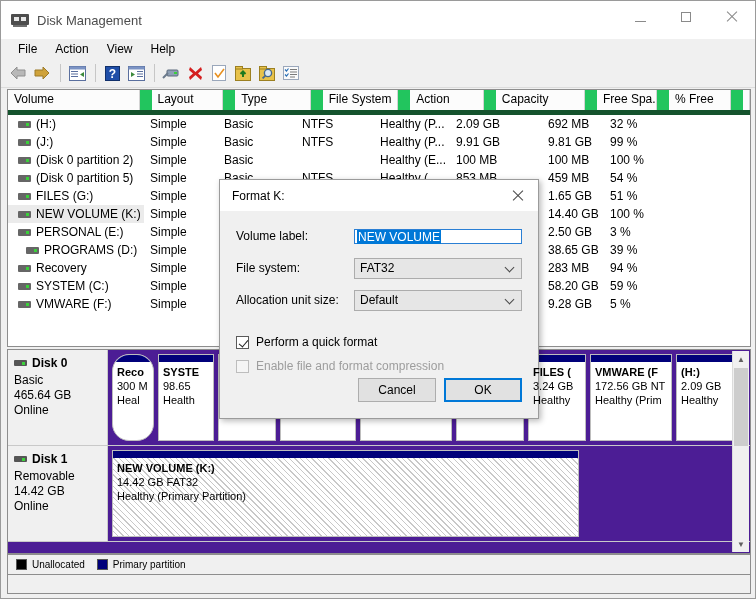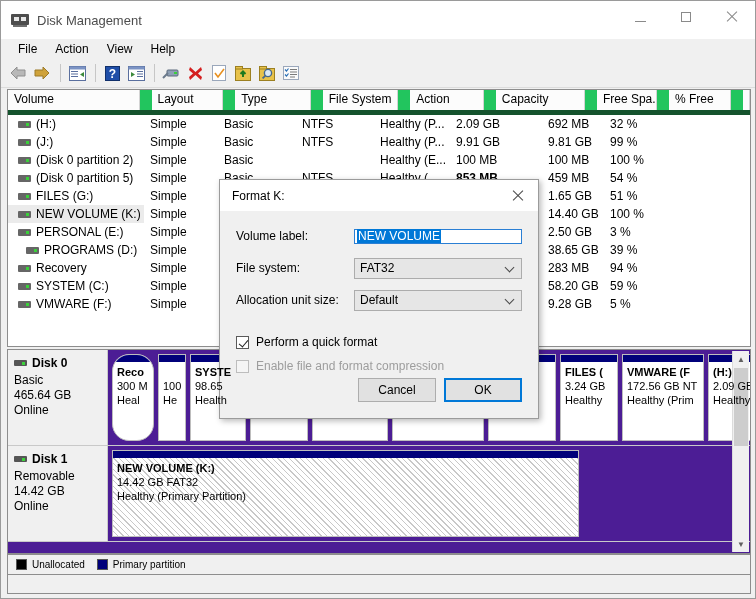--- a/index.html
+++ b/index.html
@@ -97,21 +97,21 @@
   .dlg-title{font-size:12px;margin-left:12px;color:#000;}
   .dlg-close{margin-left:auto;width:40px;height:30px;display:flex;align-items:center;justify-content:center;}
   .dlg-close .x{position:relative;width:12px;height:12px;}
   .dlg-close .x:before,.dlg-close .x:after{content:"";position:absolute;left:-1px;top:5px;width:14px;height:1px;background:#4a4a4a;}
   .dlg-close .x:before{transform:rotate(45deg);}
   .dlg-close .x:after{transform:rotate(-45deg);}
   .dlg-body{padding:14px 16px 0 16px;box-sizing:border-box;}
   .frow{display:flex;align-items:center;height:22px;margin-bottom:10px;}
   .flabel{width:118px;font-size:12px;}
   .finput{flex:1;height:15px;border:1px solid #2a7fd4;background:#fff;box-sizing:border-box;
-          display:flex;align-items:center;padding-left:2px;}
+          display:flex;align-items:flex-start;padding-left:2px;}
   .finput .selv{background:#0078d7;color:#fff;font-size:12px;padding:0 1px;}
   .fsel{flex:1;height:21px;border:1px solid #acacac;background:#e6e6e6;box-sizing:border-box;
         display:flex;align-items:center;padding-left:5px;font-size:12px;position:relative;}
   .fsel .chev{position:absolute;right:7px;top:5px;width:8px;height:8px;}
   .fsel .chev:before{content:"";position:absolute;left:0;top:0;width:6px;height:6px;
      border-right:1.3px solid #4a4a4a;border-bottom:1.3px solid #4a4a4a;transform:rotate(45deg);}
   .cbrow{display:flex;align-items:flex-end;height:20px;margin-bottom:4px;}
   .cbox{width:13px;height:13px;border:1px solid #5a5a5a;background:#fff;margin-right:7px;
         box-sizing:border-box;position:relative;}
   .cbox.checked:after{content:"";position:absolute;left:3.5px;top:0.5px;width:4px;height:8px;
@@ -306,21 +306,21 @@
           <div class="vcell c0" style="width: 136px;">
             <span class="diskglyph">
               <i></i>
             </span>
             <span>(Disk 0 partition 5)</span>
           </div>
           <div class="vcell" style="width: 74px;">Simple</div>
           <div class="vcell" style="width: 78px;">Basic</div>
           <div class="vcell" style="width: 78px;">NTFS</div>
           <div class="vcell" style="width: 76px;">Healthy (...</div>
-          <div class="vcell" style="width: 92px; font-weight: bold;">853 MB</div>
+          <div class="vcell" style="width: 92px;">853 MB</div>
           <div class="vcell" style="width: 62px;">459 MB</div>
           <div class="vcell" style="width: 64px;">54 %</div>
         </div>
         <div class="vrow">
           <div class="vcell c0" style="width: 136px;">
             <span class="diskglyph">
               <i></i>
             </span>
             <span>FILES (G:)</span>
           </div>
@@ -437,24 +437,20 @@
             </div>
             <div class="dline">Basic</div>
             <div class="dline">465.64 GB</div>
             <div class="dline">Online</div>
           </div>
           <div class="partstrip">
             <div class="part" style="width: 42px; flex: 0 0 42px; border-radius: 17px;">
               <div class="cap"></div>
               <div class="ptxt"><b>Reco</b><br><span>300 M</span><br><span>Heal</span></div>
             </div>
-            <div class="part" style="width: 28px; flex: 0 0 28px;">
-              <div class="cap"></div>
-              <div class="ptxt"><b></b><br><span>100</span><br><span>He</span></div>
-            </div>
             <div class="part" style="width: 56px; flex: 0 0 56px;">
               <div class="cap"></div>
               <div class="ptxt"><b>SYSTE</b><br><span>98.65</span><br><span>Health</span></div>
             </div>
             <div class="part" style="width: 58px; flex: 0 0 58px;">
               <div class="cap"></div>
               <div class="ptxt"><b></b><br><span></span><br><span></span></div>
             </div>
             <div class="part" style="width: 76px; flex: 0 0 76px;">
               <div class="cap"></div>

